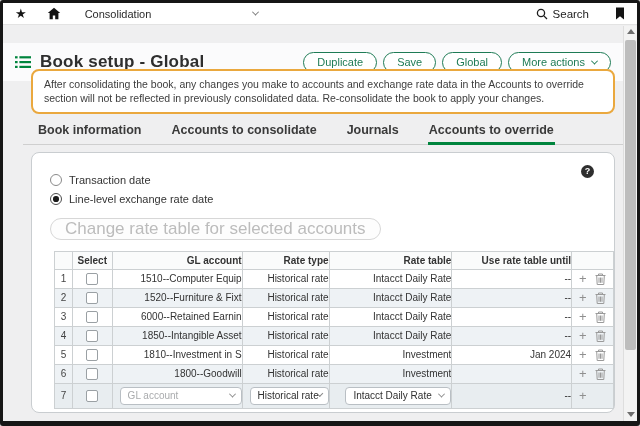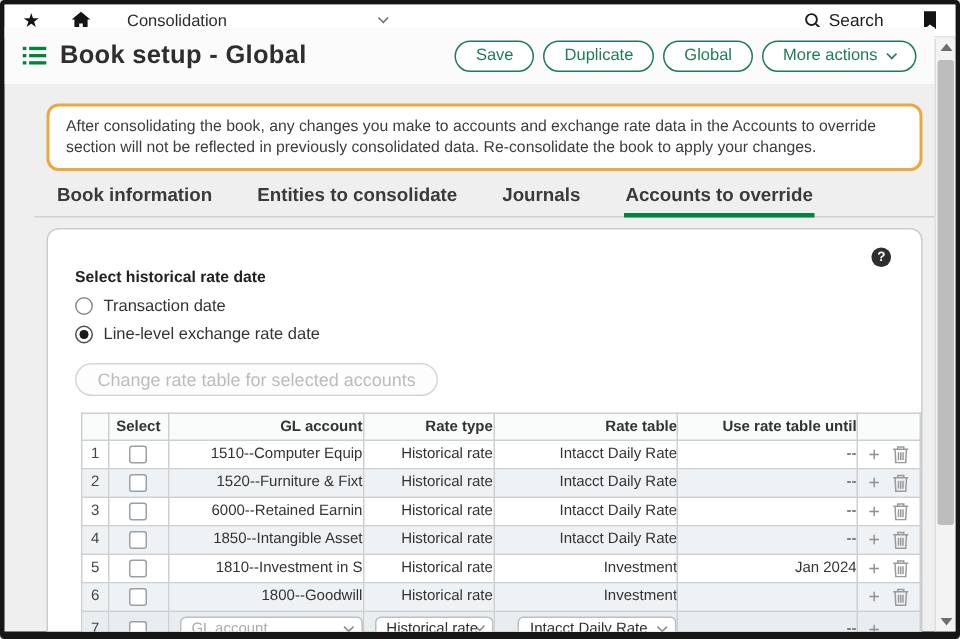--- a/index.html
+++ b/index.html
@@ -15,21 +15,21 @@
     border-bottom:1px solid #e3e3e3;display:flex;align-items:center;padding:0 12px;}
   .topbar .star{font-size:13px;color:#141414;line-height:1;}
   .topbar .home{margin-left:20px;display:flex;align-items:center;}
   .nav-entity{margin-left:24px;font-size:11px;color:#2b2b2b;display:flex;align-items:center;cursor:default;}
   .chev{display:inline-block;width:5px;height:5px;border-right:1.4px solid #777;
     border-bottom:1.4px solid #777;transform:rotate(45deg) translate(-1px,-1px);}
   .nav-entity .chev{margin-left:102px;}
   .search{margin-left:auto;display:flex;align-items:center;gap:5px;font-size:11.5px;color:#1d1d1d;}
   .bookmark{margin-left:26px;display:flex;align-items:center;}
   
-  .header{position:absolute;top:15px;left:0;right:14px;height:38px;background:#fbfbfc;
+  .header{position:absolute;top:40px;left:0;right:14px;height:38px;background:#fbfbfc;
     display:flex;align-items:center;padding:0 12px;}
   .header .listicon{display:flex;align-items:center;margin-right:9px;}
   .page-title{font-size:17px;font-weight:bold;color:#2e2e2e;letter-spacing:.2px;}
   .hbtns{margin-left:auto;display:flex;gap:6px;align-items:center;}
   .pill{height:21px;border:1px solid #1e7b55;border-radius:11px;background:#fff;color:#1e7b55;
     font-size:11px;font-family:inherit;padding:0 13px;display:flex;align-items:center;cursor:pointer;}
   .pill .chev{border-color:#1e7b55;margin-left:7px;}
   
   .scrollbar{position:absolute;top:23px;right:0;width:14px;bottom:0;background:#f3f3f3;border-left:1px solid #dedede;}
   .sb-up{position:absolute;top:3px;left:3px;width:0;height:0;border-left:4px solid transparent;
@@ -49,21 +49,21 @@
     position:relative;padding:14px 0 0 18px;}
   .help{position:absolute;top:12px;right:20px;width:13px;height:13px;border-radius:50%;
     background:#2e2e2e;color:#fff;font-size:9px;font-weight:bold;text-align:center;line-height:13px;cursor:pointer;}
   .sec-label{margin-top:12px;font-size:10.5px;font-weight:bold;color:#222;}
   .radio-row{display:flex;align-items:center;gap:7px;margin-top:7px;cursor:pointer;}
   .radio{width:12px;height:12px;border:1.3px solid #8a8a8a;border-radius:50%;background:#fff;position:relative;flex:0 0 auto;}
   .radio.checked{border-color:#4d4d4d;}
   .radio.checked::after{content:"";position:absolute;inset:2.2px;background:#1b1b1b;border-radius:50%;}
   .radio-label{font-size:11px;color:#333;}
   .bulk-btn{margin-top:13px;height:22px;border:1px solid #d7d7d7;border-radius:12px;background:#fdfdfd;
-    color:#bcbcbc;font-size:12px;font-family:inherit;padding:0 14px;}
+    color:#bcbcbc;font-size:17px;font-family:inherit;padding:0 14px;}
   
   table.grid{margin:11px 0 0 4px;border-collapse:collapse;font-size:10px;color:#333;table-layout:fixed;}
   .grid th,.grid td{border:1px solid #ccd0d2;height:19px;padding:0 0 0 8px;text-align:right;
     overflow:hidden;white-space:nowrap;}
   .grid th{background:#fafbfb;font-weight:bold;font-size:10px;height:18px;}
   .grid .c-num{width:18px;text-align:center;padding:0;color:#444;}
   .grid .c-sel{width:40px;text-align:center;padding:0;}
   .grid .c-gl{width:130px;}
   .grid .c-rt{width:87px;padding-left:12px;}
   .grid .c-tbl{width:123px;padding-left:10px;}
@@ -120,22 +120,22 @@
             <rect x="4.4" y="1.2" width="11.6" height="2.2"></rect>
             <rect x="0" y="6" width="2.6" height="2.2"></rect>
             <rect x="4.4" y="6" width="11.6" height="2.2"></rect>
             <rect x="0" y="10.8" width="2.6" height="2.2"></rect>
             <rect x="4.4" y="10.8" width="11.6" height="2.2"></rect>
           </g>
         </svg>
     </span>
     <span class="page-title">Book setup - Global</span>
     <span class="hbtns">
+      <button class="pill">Duplicate</button>
       <button class="pill">Save</button>
-      <button class="pill">Duplicate</button>
       <button class="pill">Global</button>
       <button class="pill">
         <span>More actions</span>
         <span class="chev"></span>
       </button>
     </span>
   </div>
 
   <div class="scrollbar">
     <span class="sb-up"></span>
@@ -144,29 +144,28 @@
   </div>
 
   <div class="content">
 
     <div class="warning">
       <span>After consolidating the book, any changes you make to accounts and exchange rate data in the Accounts to override section will not be reflected in previously consolidated data. Re-consolidate the book to apply your changes.</span>
     </div>
 
     <div class="tabs">
       <span class="tab">Book information</span>
-      <span class="tab">Entities to consolidate</span>
+      <span class="tab">Accounts to consolidate</span>
       <span class="tab">Journals</span>
       <span class="tab active">Accounts to override</span>
     </div>
 
     <div class="panel">
       <span class="help">?</span>
 
-      <div class="sec-label">Select historical rate date</div>
 
       <div class="radio-row">
         <span class="radio"></span>
         <span class="radio-label">Transaction date</span>
       </div>
       <div class="radio-row">
         <span class="radio checked"></span>
         <span class="radio-label">Line-level exchange rate date</span>
       </div>
 

